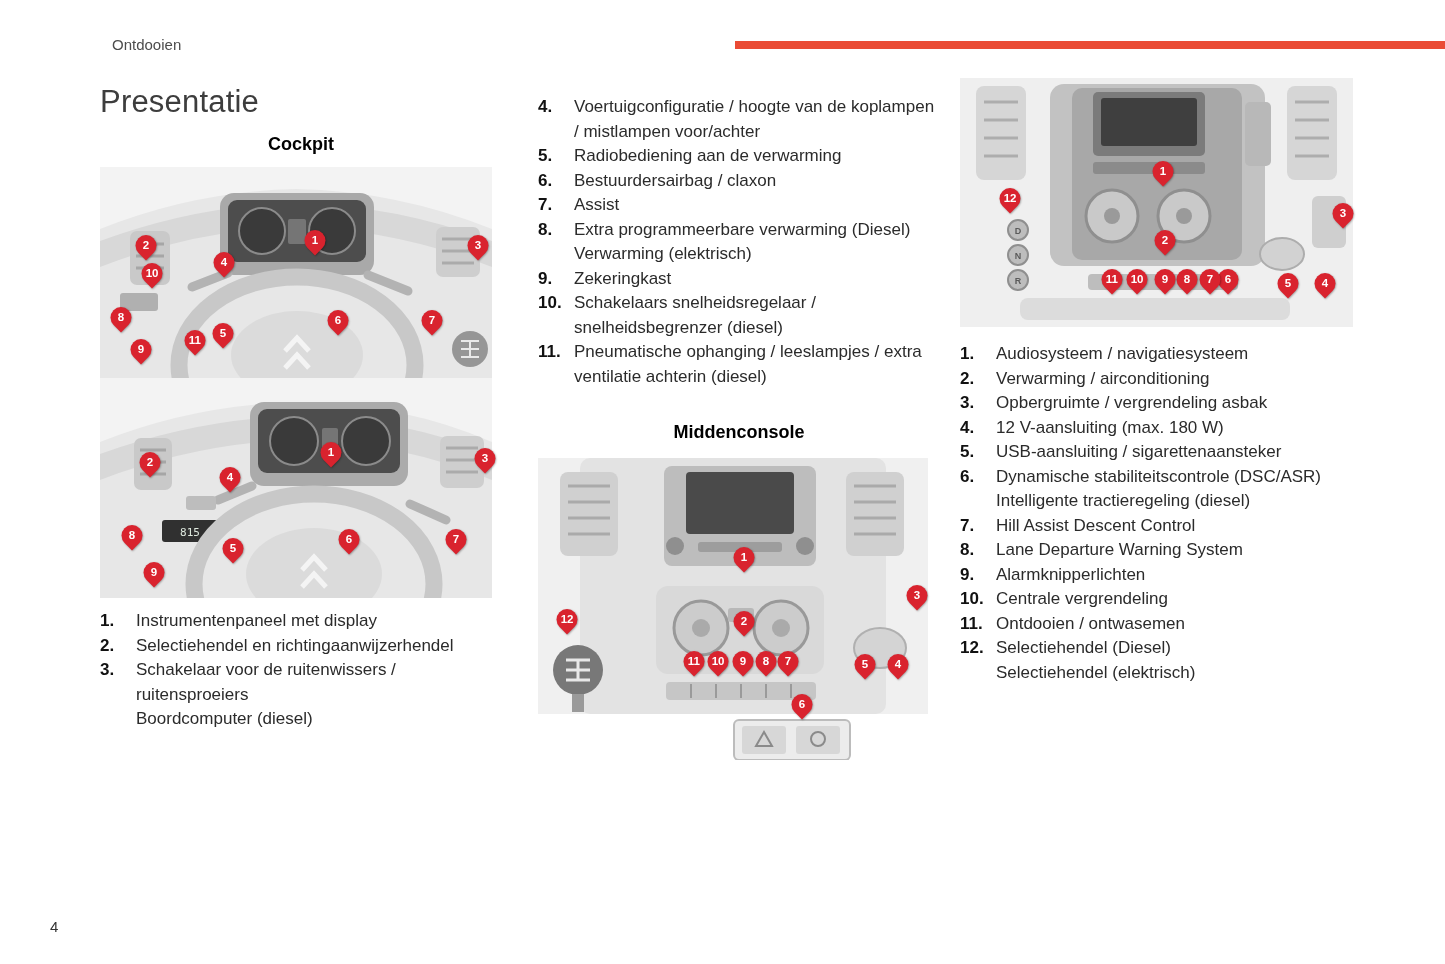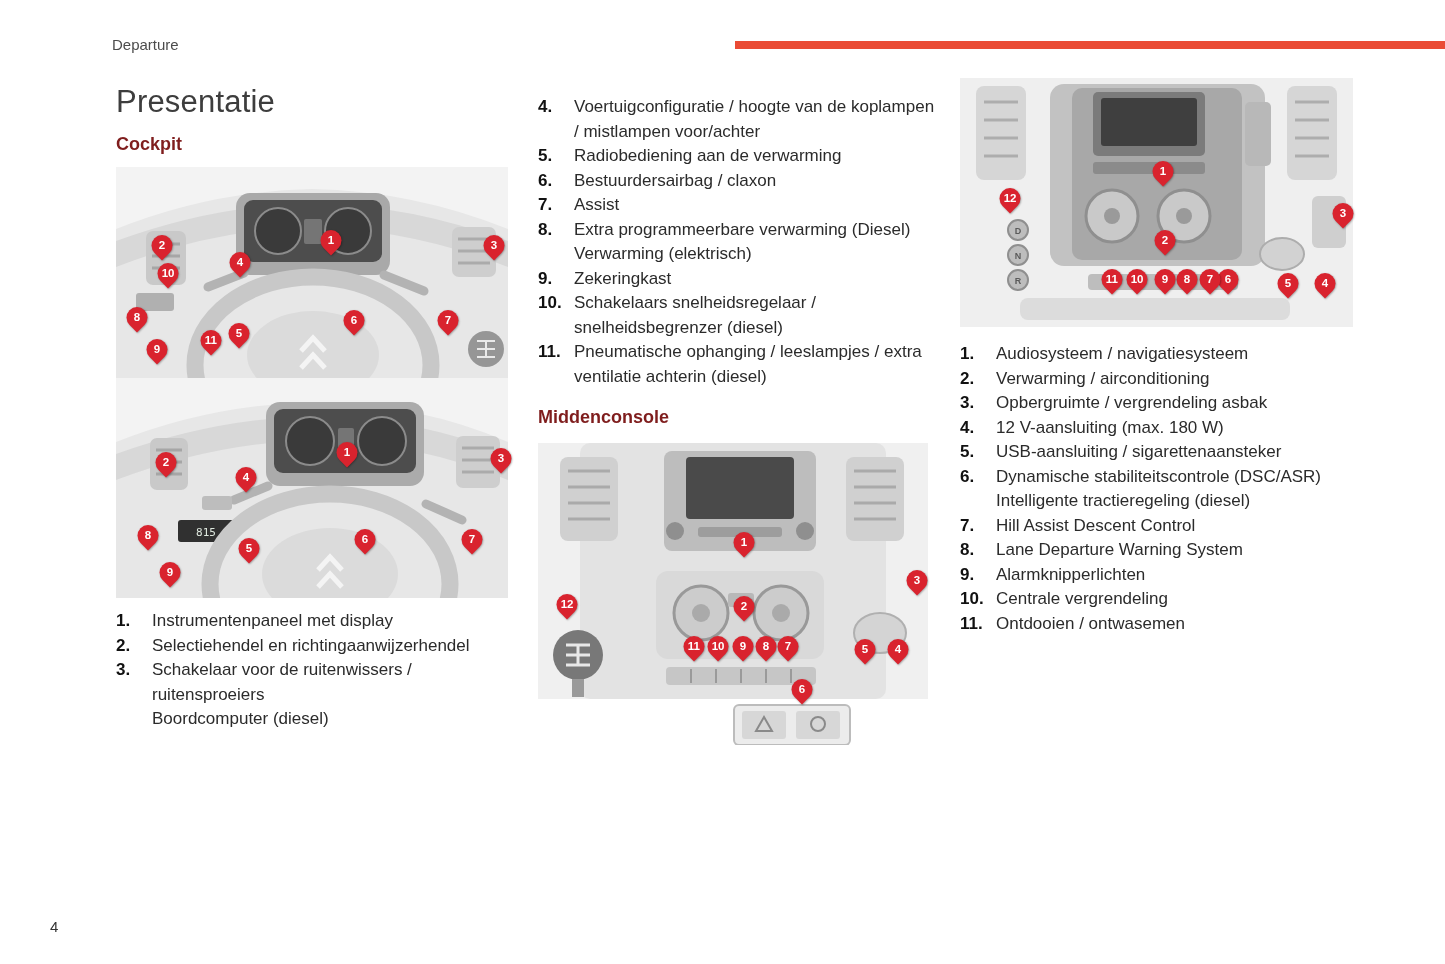--- a/index.html
+++ b/index.html
@@ -9,28 +9,28 @@
     width: 1445px; height: 964px; position: relative;
     background: #ffffff; color: #2b2b2b;
     font-family: "Liberation Sans", sans-serif;
     overflow: hidden;
   }
   .breadcrumb { position: absolute; left: 112px; top: 36px; font-size: 15px; color: #4c4c4c; }
   .accent-bar { position: absolute; left: 735px; right: 0; top: 41px; height: 8px; background: var(--accent); }
   .page-number { position: absolute; left: 50px; top: 918px; font-size: 15px; color: #333; }
 
   .col { position: absolute; width: 402px; }
-  .col1 { left: 116px; top: 84px; }
+  .col1 { left: 100px; top: 84px; }
   .col2 { left: 538px; top: 95px; }
   .col3 { left: 960px; top: 78px; }
 
   h1.page-title { font-size: 31px; font-weight: 400; color: #3d3d3d; margin: 0 0 14px 0; letter-spacing: .2px; }
   .intro { font-size: 17px; line-height: 24px; margin: 0 0 10px 0; max-width: 398px; }
-  h2.sec { font-size: 18px; font-weight: 700; color: #7f1d1d; margin: 0 0 12px 0; }
-  .col2 h2.sec { margin-top: 18px; margin-bottom: 15px; }
+  h2.sec { font-size: 18px; font-weight: 700; color: #000000; margin: 0 0 12px 0; text-align: center; }
+  .col2 h2.sec { margin-top: 33px; margin-bottom: 15px; }
 
   figure.fig { position: relative; margin: 0; padding: 0; }
   .fig svg { display: block; }
   .fig-a { margin-bottom: 12px; }
   .fig-b { margin-bottom: 11px; }
   .marker-layer { position: absolute; inset: 0; pointer-events: none; }
 
   .pin {
     position: absolute; width: 21px; height: 21px;
     background: var(--marker);
@@ -50,21 +50,21 @@
   .legend .txt { white-space: pre-line; flex: 1 1 auto; }
   .legend-a { margin-top: 11px; }
   .legend-d { margin-top: 15px; }
 
   .svg-letter { font-family: "Liberation Sans", sans-serif; font-size: 9px; font-weight: 700; fill: #5a5a5a; text-anchor: middle; }
   .svg-display { font-family: "DejaVu Sans Mono", monospace; font-size: 11px; fill: #dfe9df; text-anchor: middle; }
 </style>
 </head>
 <body>
 
-<div class="breadcrumb">Departure</div>
+<div class="breadcrumb">Ontdooien</div>
 <div class="accent-bar"></div>
 
 <div class="col col1">
   <h1 class="page-title">Presentatie</h1>
   <h2 class="sec">Cockpit</h2>
 
   <figure class="fig fig-a">
     <svg viewBox="0 0 392 211" width="392" height="211">
       <rect width="392" height="211" fill="#f3f3f3"></rect>
       <path d="M0 62 Q95 24 196 22 Q297 24 392 62 L392 211 L0 211 Z" fill="#e7e7e7"></path>
@@ -486,16 +486,21 @@
       <div class="row">
         <span class="num">10.</span>
         <span class="txt">Centrale vergrendeling</span>
       </div>
 
       <div class="row">
         <span class="num">11.</span>
         <span class="txt">Ontdooien / ontwasemen</span>
       </div>
 
+      <div class="row">
+        <span class="num">12.</span>
+        <span class="txt">Selectiehendel (Diesel)
+Selectiehendel (elektrisch)</span>
+      </div>
     </div>
 </div>
 
 <div class="page-number">4</div>
 
 </body></html>

